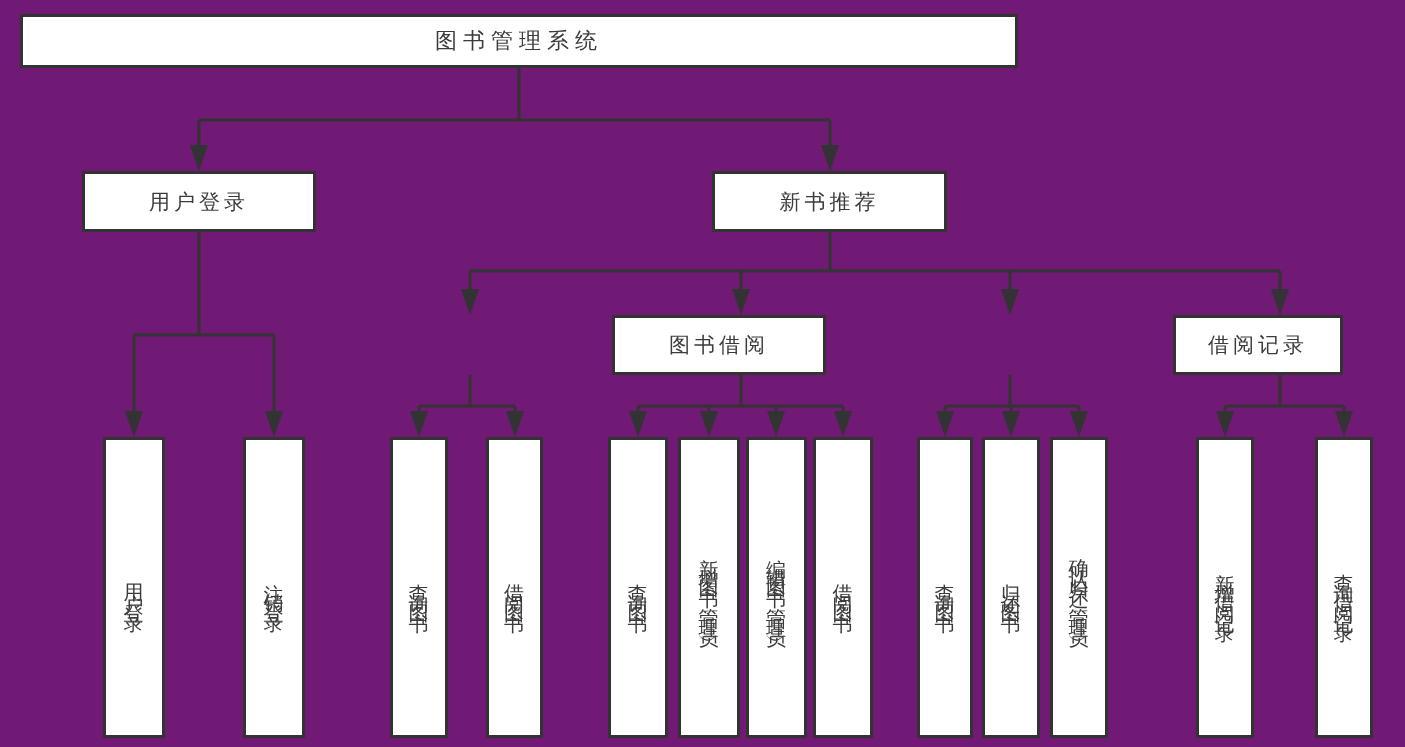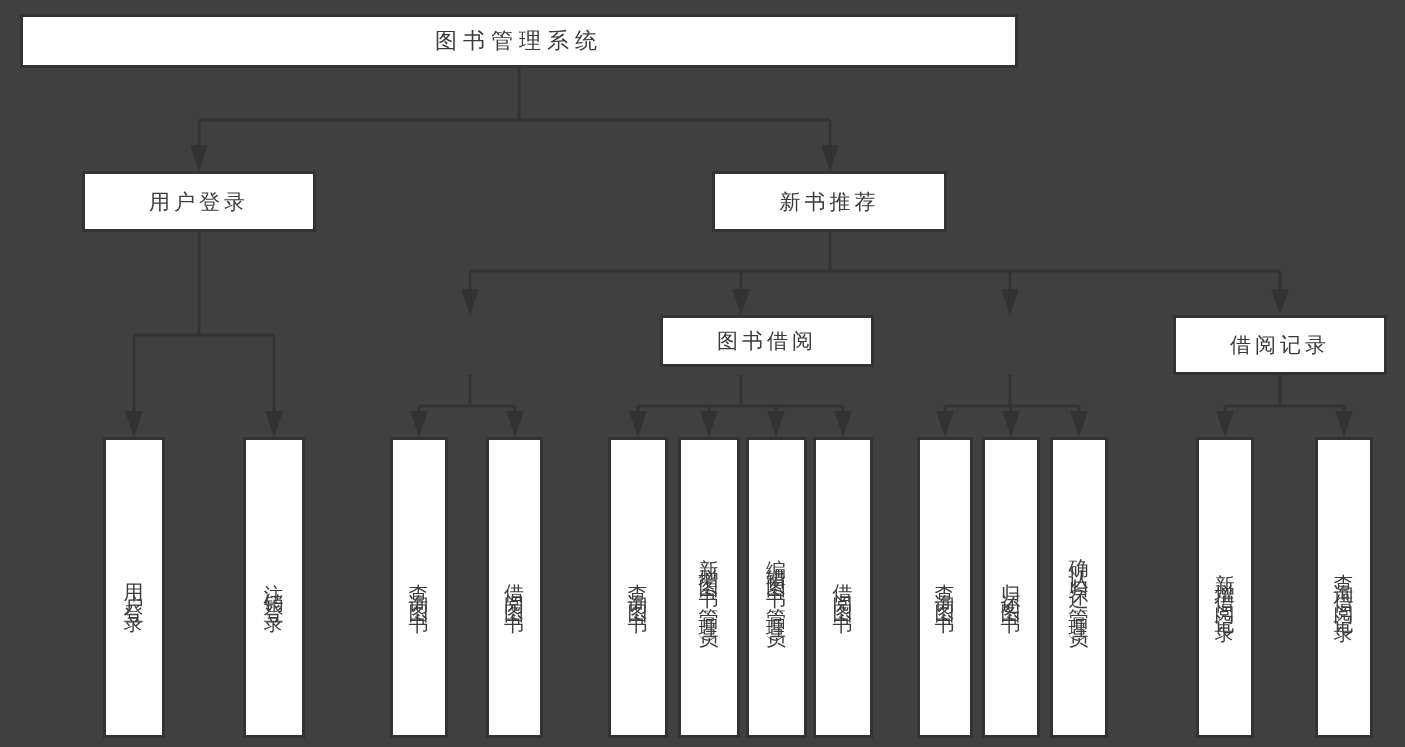--- a/index.html
+++ b/index.html
@@ -1,19 +1,19 @@
 <!DOCTYPE html>
 <html><head>
 <meta charset="utf-8">
 <style>
   html,body{margin:0;padding:0;background:#ffffff;}
   .stage{
     position:relative;
     width:1405px;height:747px;
-    background:#404040;
+    background:#701a75;
     font-family:"Liberation Sans","DejaVu Sans",sans-serif;
     overflow:hidden;
   }
   .stage svg{position:absolute;left:0;top:0;}
   .box{
     position:absolute;
     box-sizing:border-box;
     border:3px solid #333333;
     background:#ffffff;
     color:#3b3b3b;
@@ -121,22 +121,22 @@
       <path d="M1216 411 H1234 L1225 437 Z"></path>
       <path d="M1335 411 H1353 L1344 437 Z"></path>
     </g>
   </svg>
 
   <div class="box h root" style="left:20px;top:14px;width:998px;height:54px">图书管理系统</div>
 
   <div class="box h" style="left:82px;top:171px;width:234px;height:61px">用户登录</div>
   <div class="box h" style="left:712px;top:171px;width:235px;height:61px">新书推荐</div>
 
-  <div class="box h" style="left:660px;top:315px;width:214px;height:52px">图书借阅</div>
-  <div class="box h" style="left:1173px;top:315px;width:214px;height:60px">借阅记录</div>
+  <div class="box h" style="left:612px;top:315px;width:214px;height:60px">图书借阅</div>
+  <div class="box h" style="left:1173px;top:315px;width:170px;height:60px">借阅记录</div>
 
   <div class="box v" style="left:103px;top:437px;width:62px;height:301px">用户登录</div>
   <div class="box v" style="left:243px;top:437px;width:62px;height:301px">注销登录</div>
 
   <div class="box v" style="left:390px;top:437px;width:58px;height:301px">查询图书</div>
   <div class="box v" style="left:486px;top:437px;width:57px;height:301px">借阅图书</div>
 
   <div class="box v" style="left:608px;top:437px;width:60px;height:301px">查询图书</div>
   <div class="box v" style="left:678px;top:437px;width:62px;height:301px">新增图书（管理员）</div>
   <div class="box v" style="left:746px;top:437px;width:61px;height:301px">编辑图书（管理员）</div>

